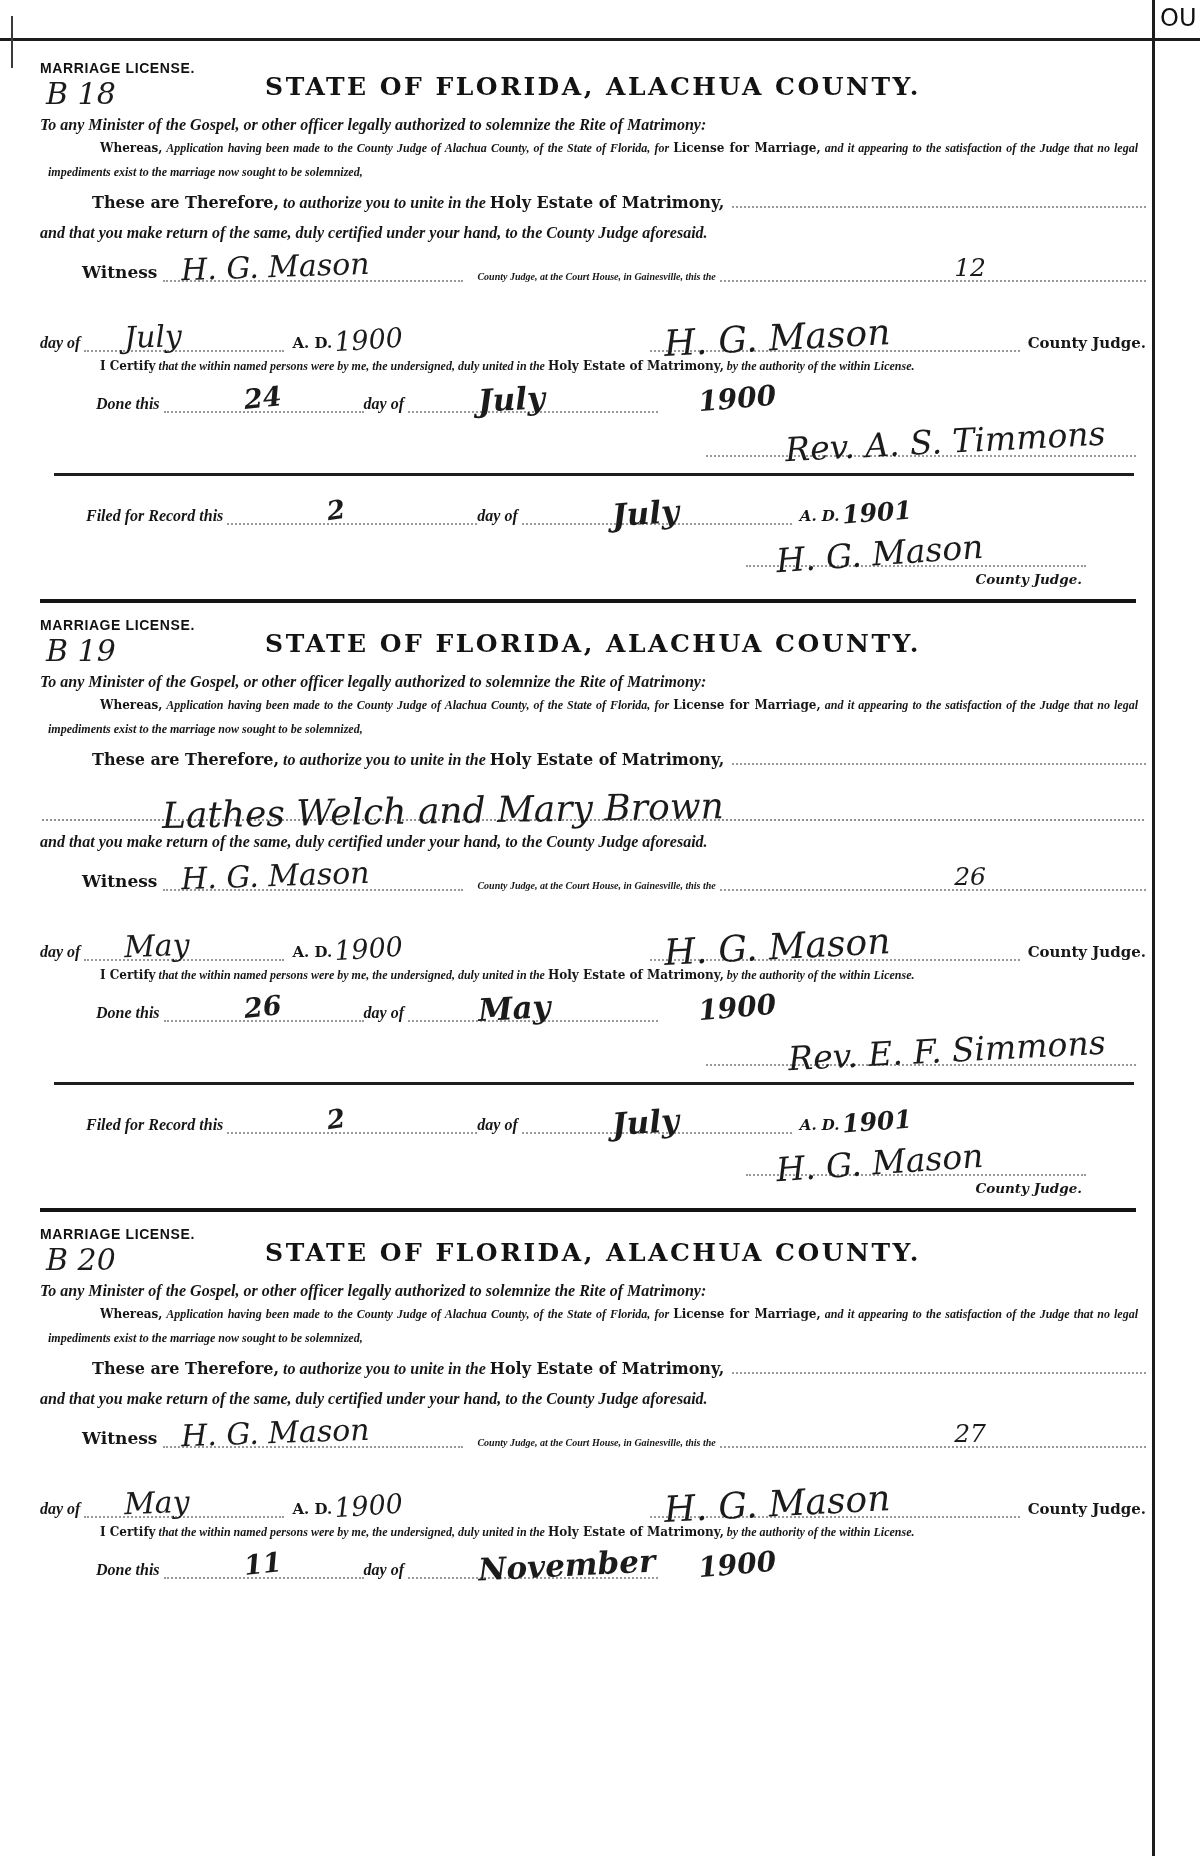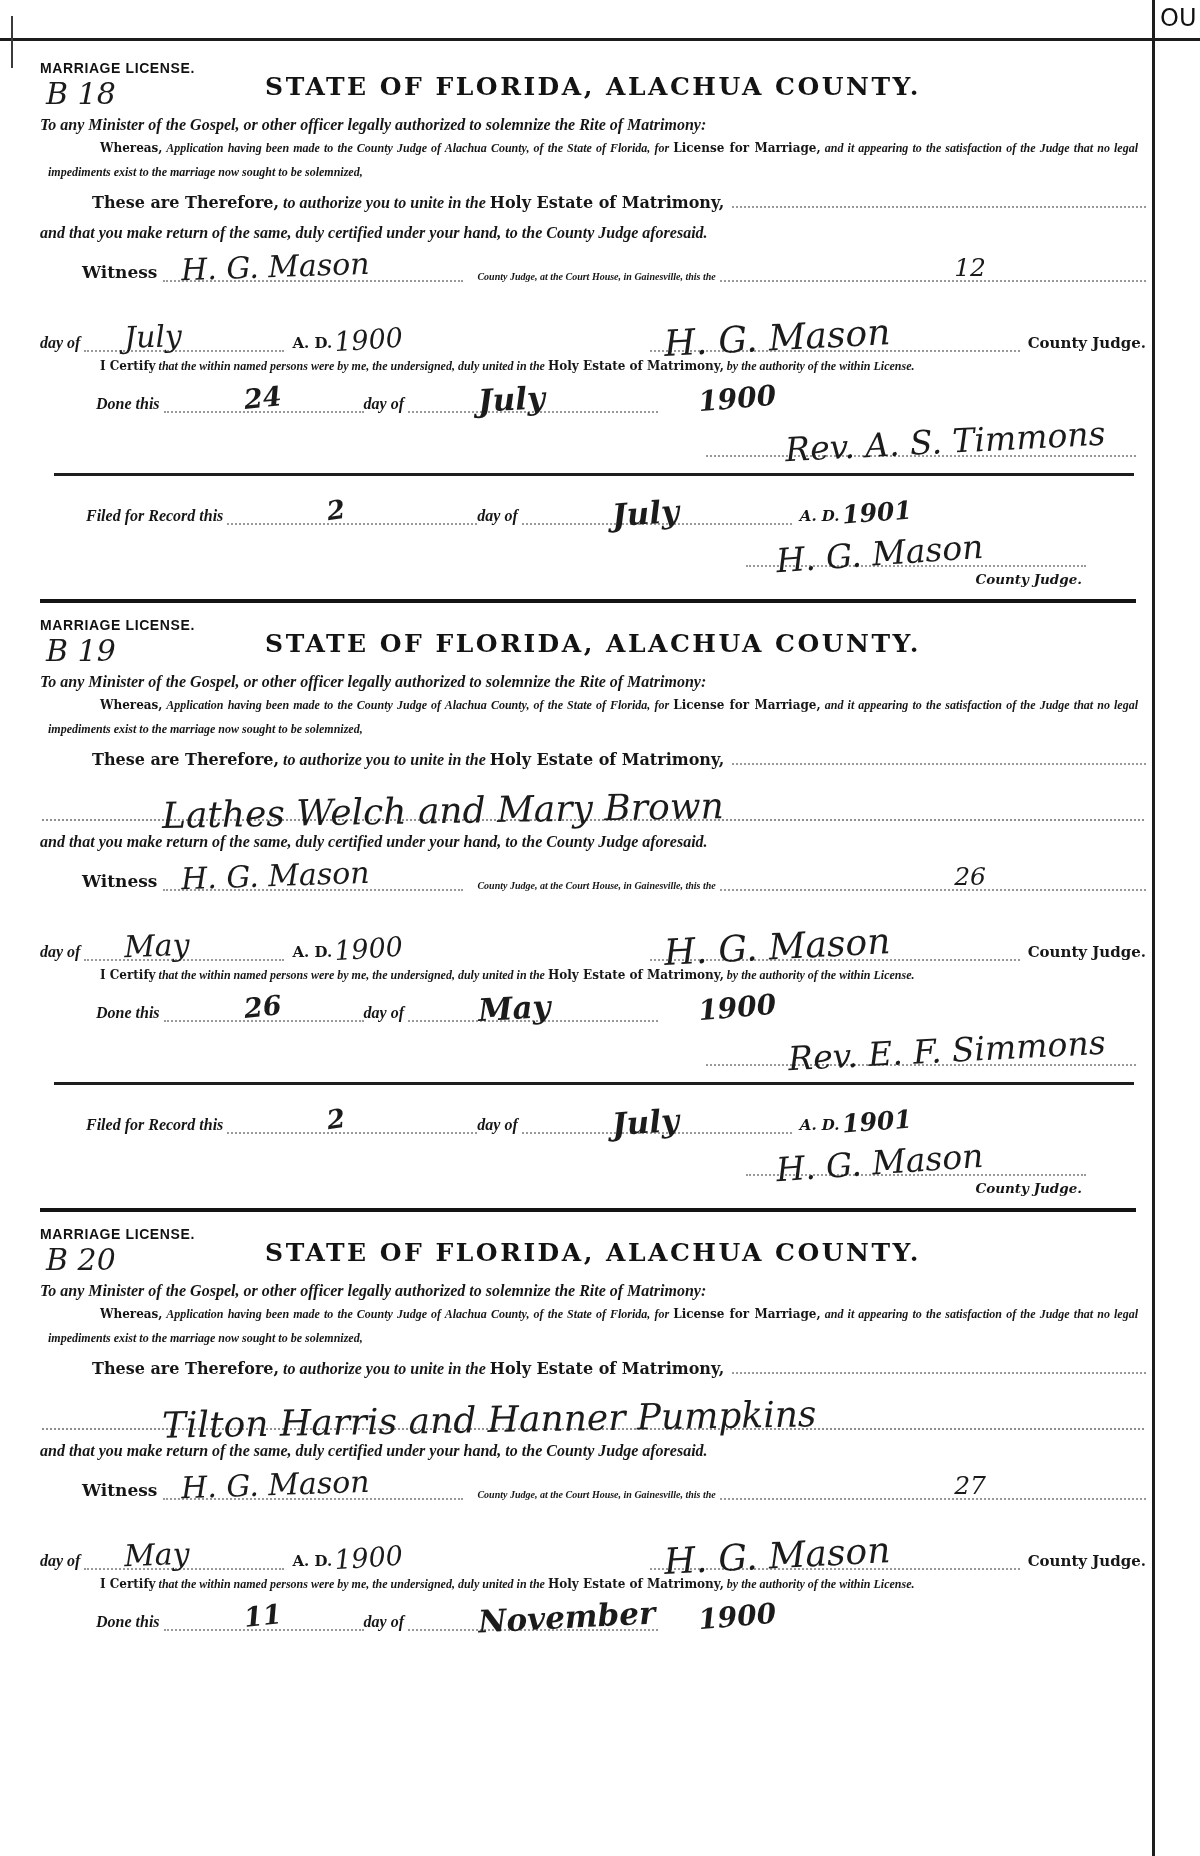--- a/index.html
+++ b/index.html
@@ -250,23 +250,20 @@
 
   <section class="record">
     <div class="rec-header">
       <div class="lic-label">MARRIAGE LICENSE.</div>
       <div class="hand lic-number">B 20</div>
       <div class="state-title">STATE OF FLORIDA, ALACHUA COUNTY.</div>
     </div>
     <p class="line to-any">To any Minister of the Gospel, or other officer legally authorized to solemnize the Rite of Matrimony:</p>
     <p class="para"><span class="ind"></span><span class="bl">Whereas,</span> <span>Application having been made to the County Judge of Alachua County, of the State of Florida, for</span> <span class="bl">License for Marriage,</span> <span>and it appearing to the satisfaction of the Judge that no legal impediments exist to the marriage now sought to be solemnized,</span></p>
     <div class="therefore-line"><span class="ind"></span><span class="bl">These are Therefore,</span>&nbsp;<span>to authorize you to unite in the</span>&nbsp;<span class="bl">Holy Estate of Matrimony,</span><span class="dotfill"></span></div>
-    <div class="names-line">
-      <span class="hand names">Tilton Harris and Hanner Pumpkins</span>
-    </div>
     <p class="return-line">and that you make return of the same, duly certified under your hand, to the County Judge aforesaid.</p>
     <div class="witness-line">
       <span class="witness-word">Witness</span>
       <span class="wit-slot">
           <span class="hand wit-sig">H. G. Mason</span>
         </span>
       <span class="cj-text">County Judge, at the Court House, in Gainesville, this the</span>
       <span class="day-slot">
           <span class="hand day-num">27</span>
         </span>

